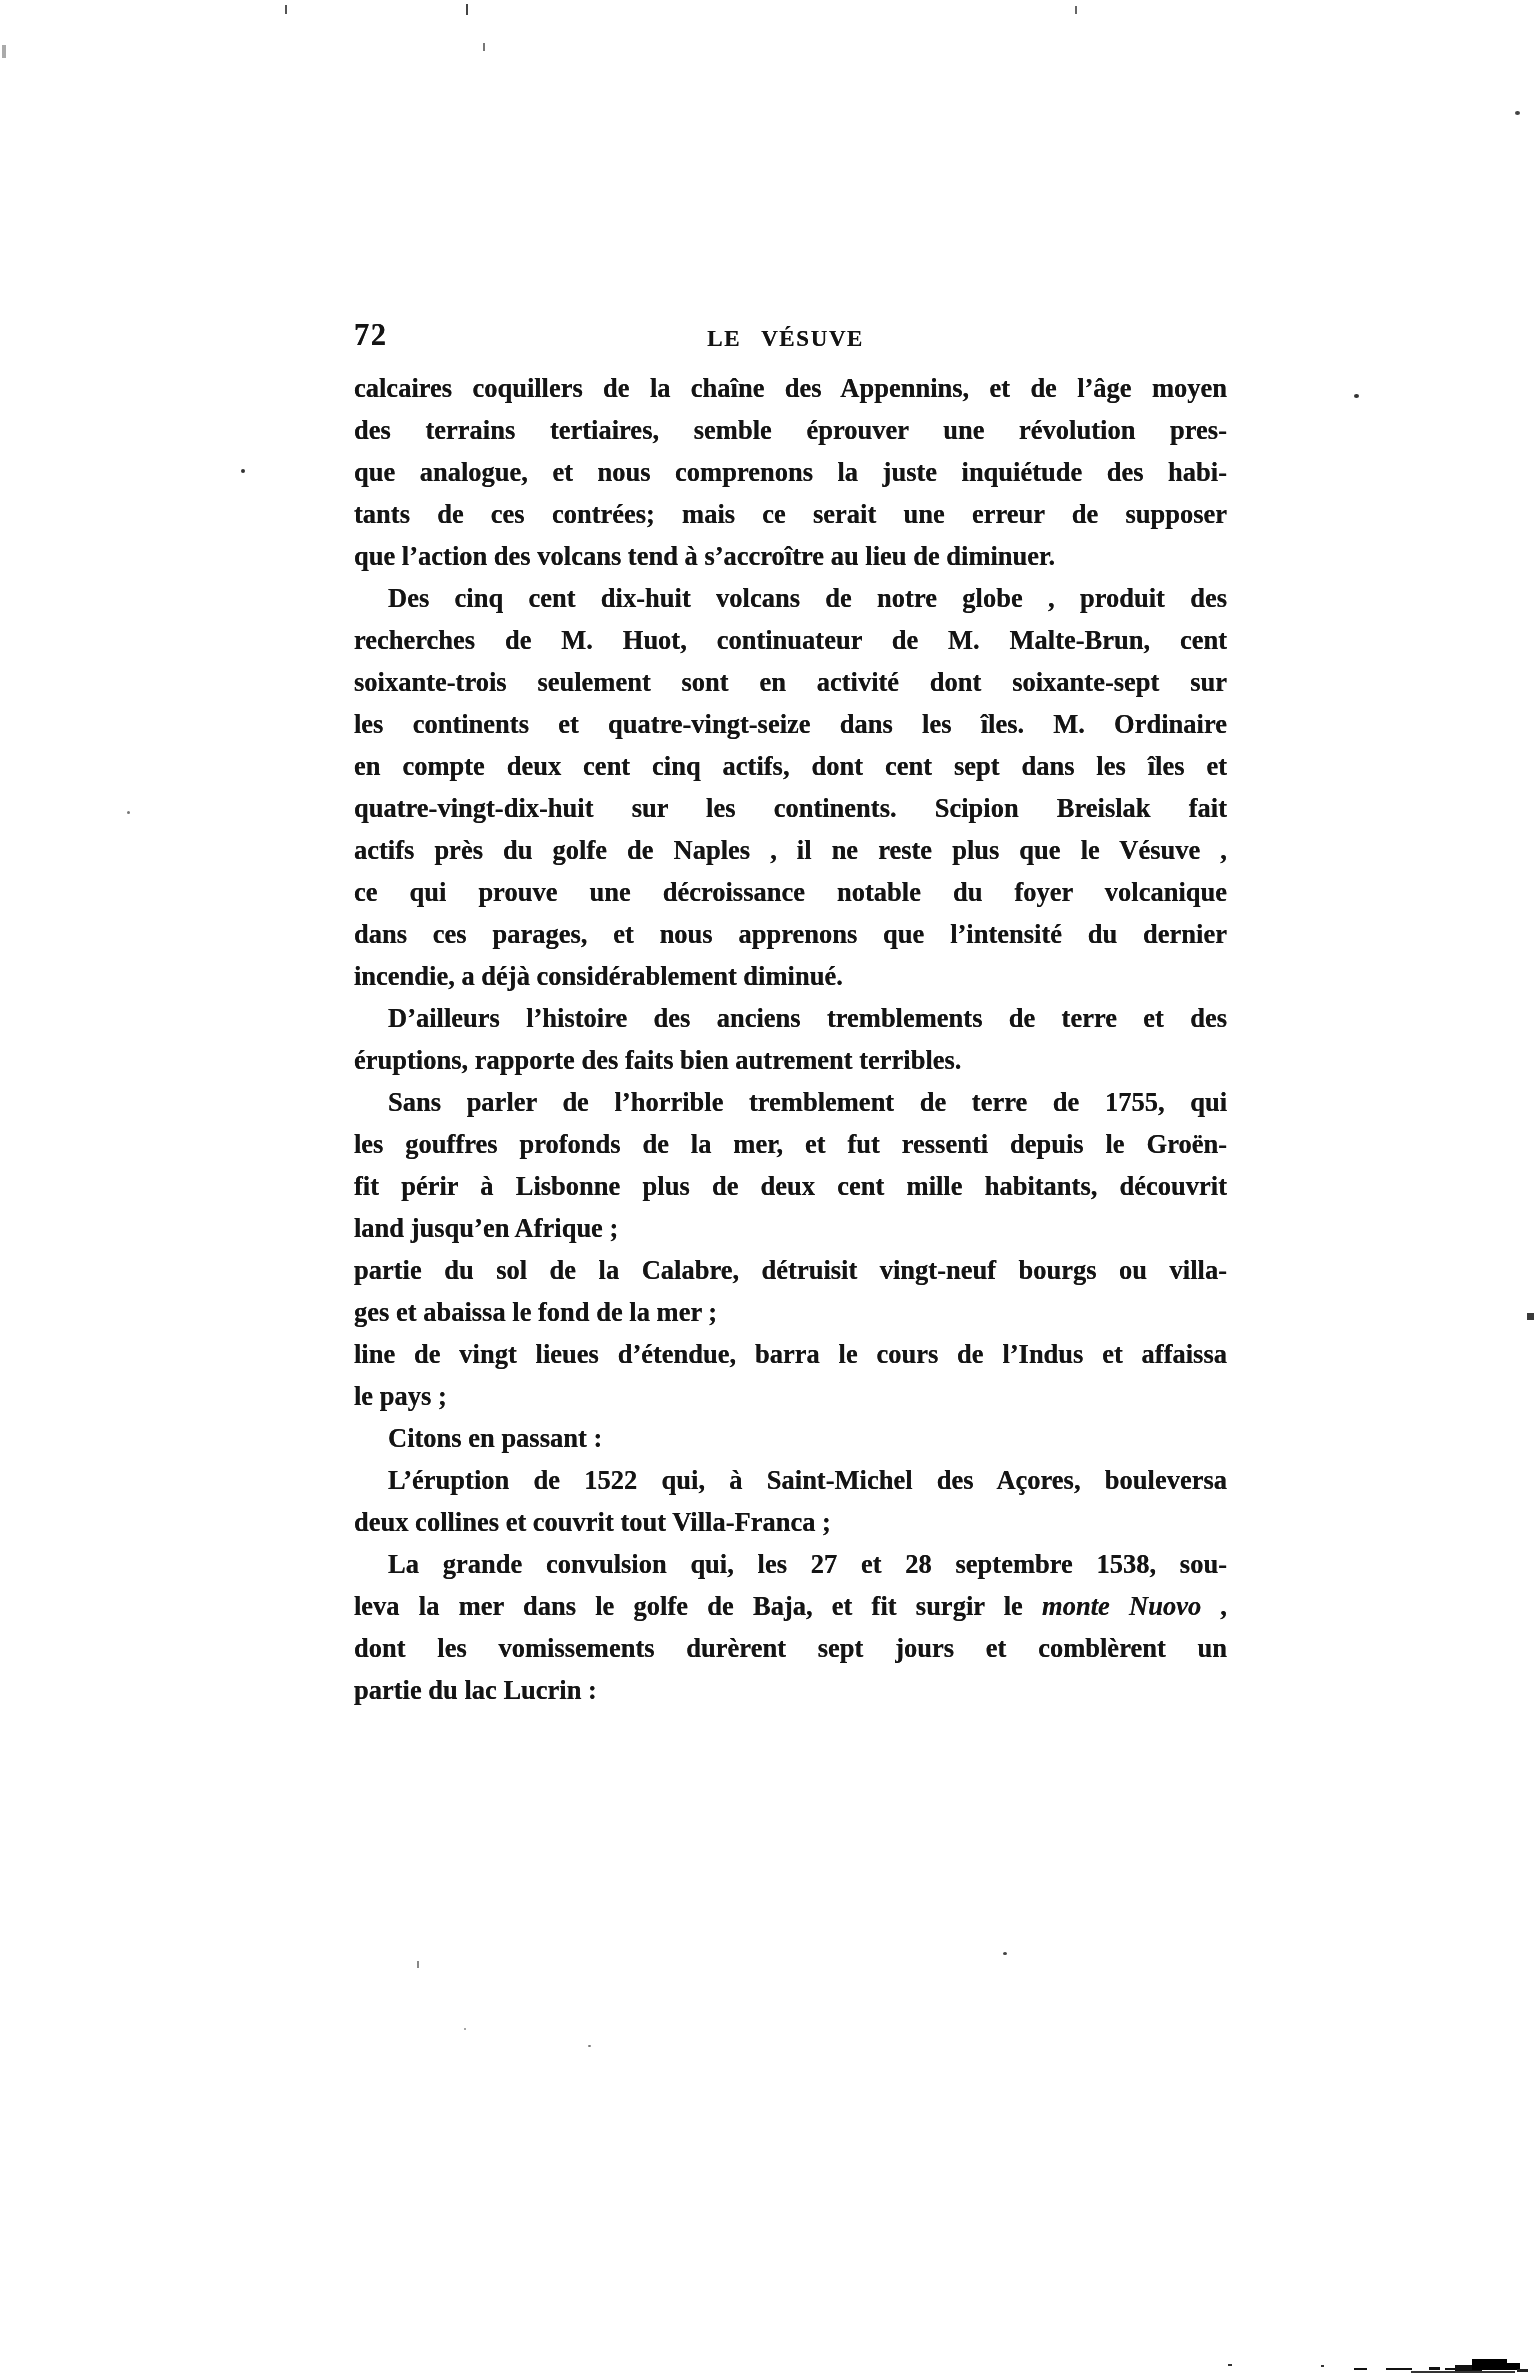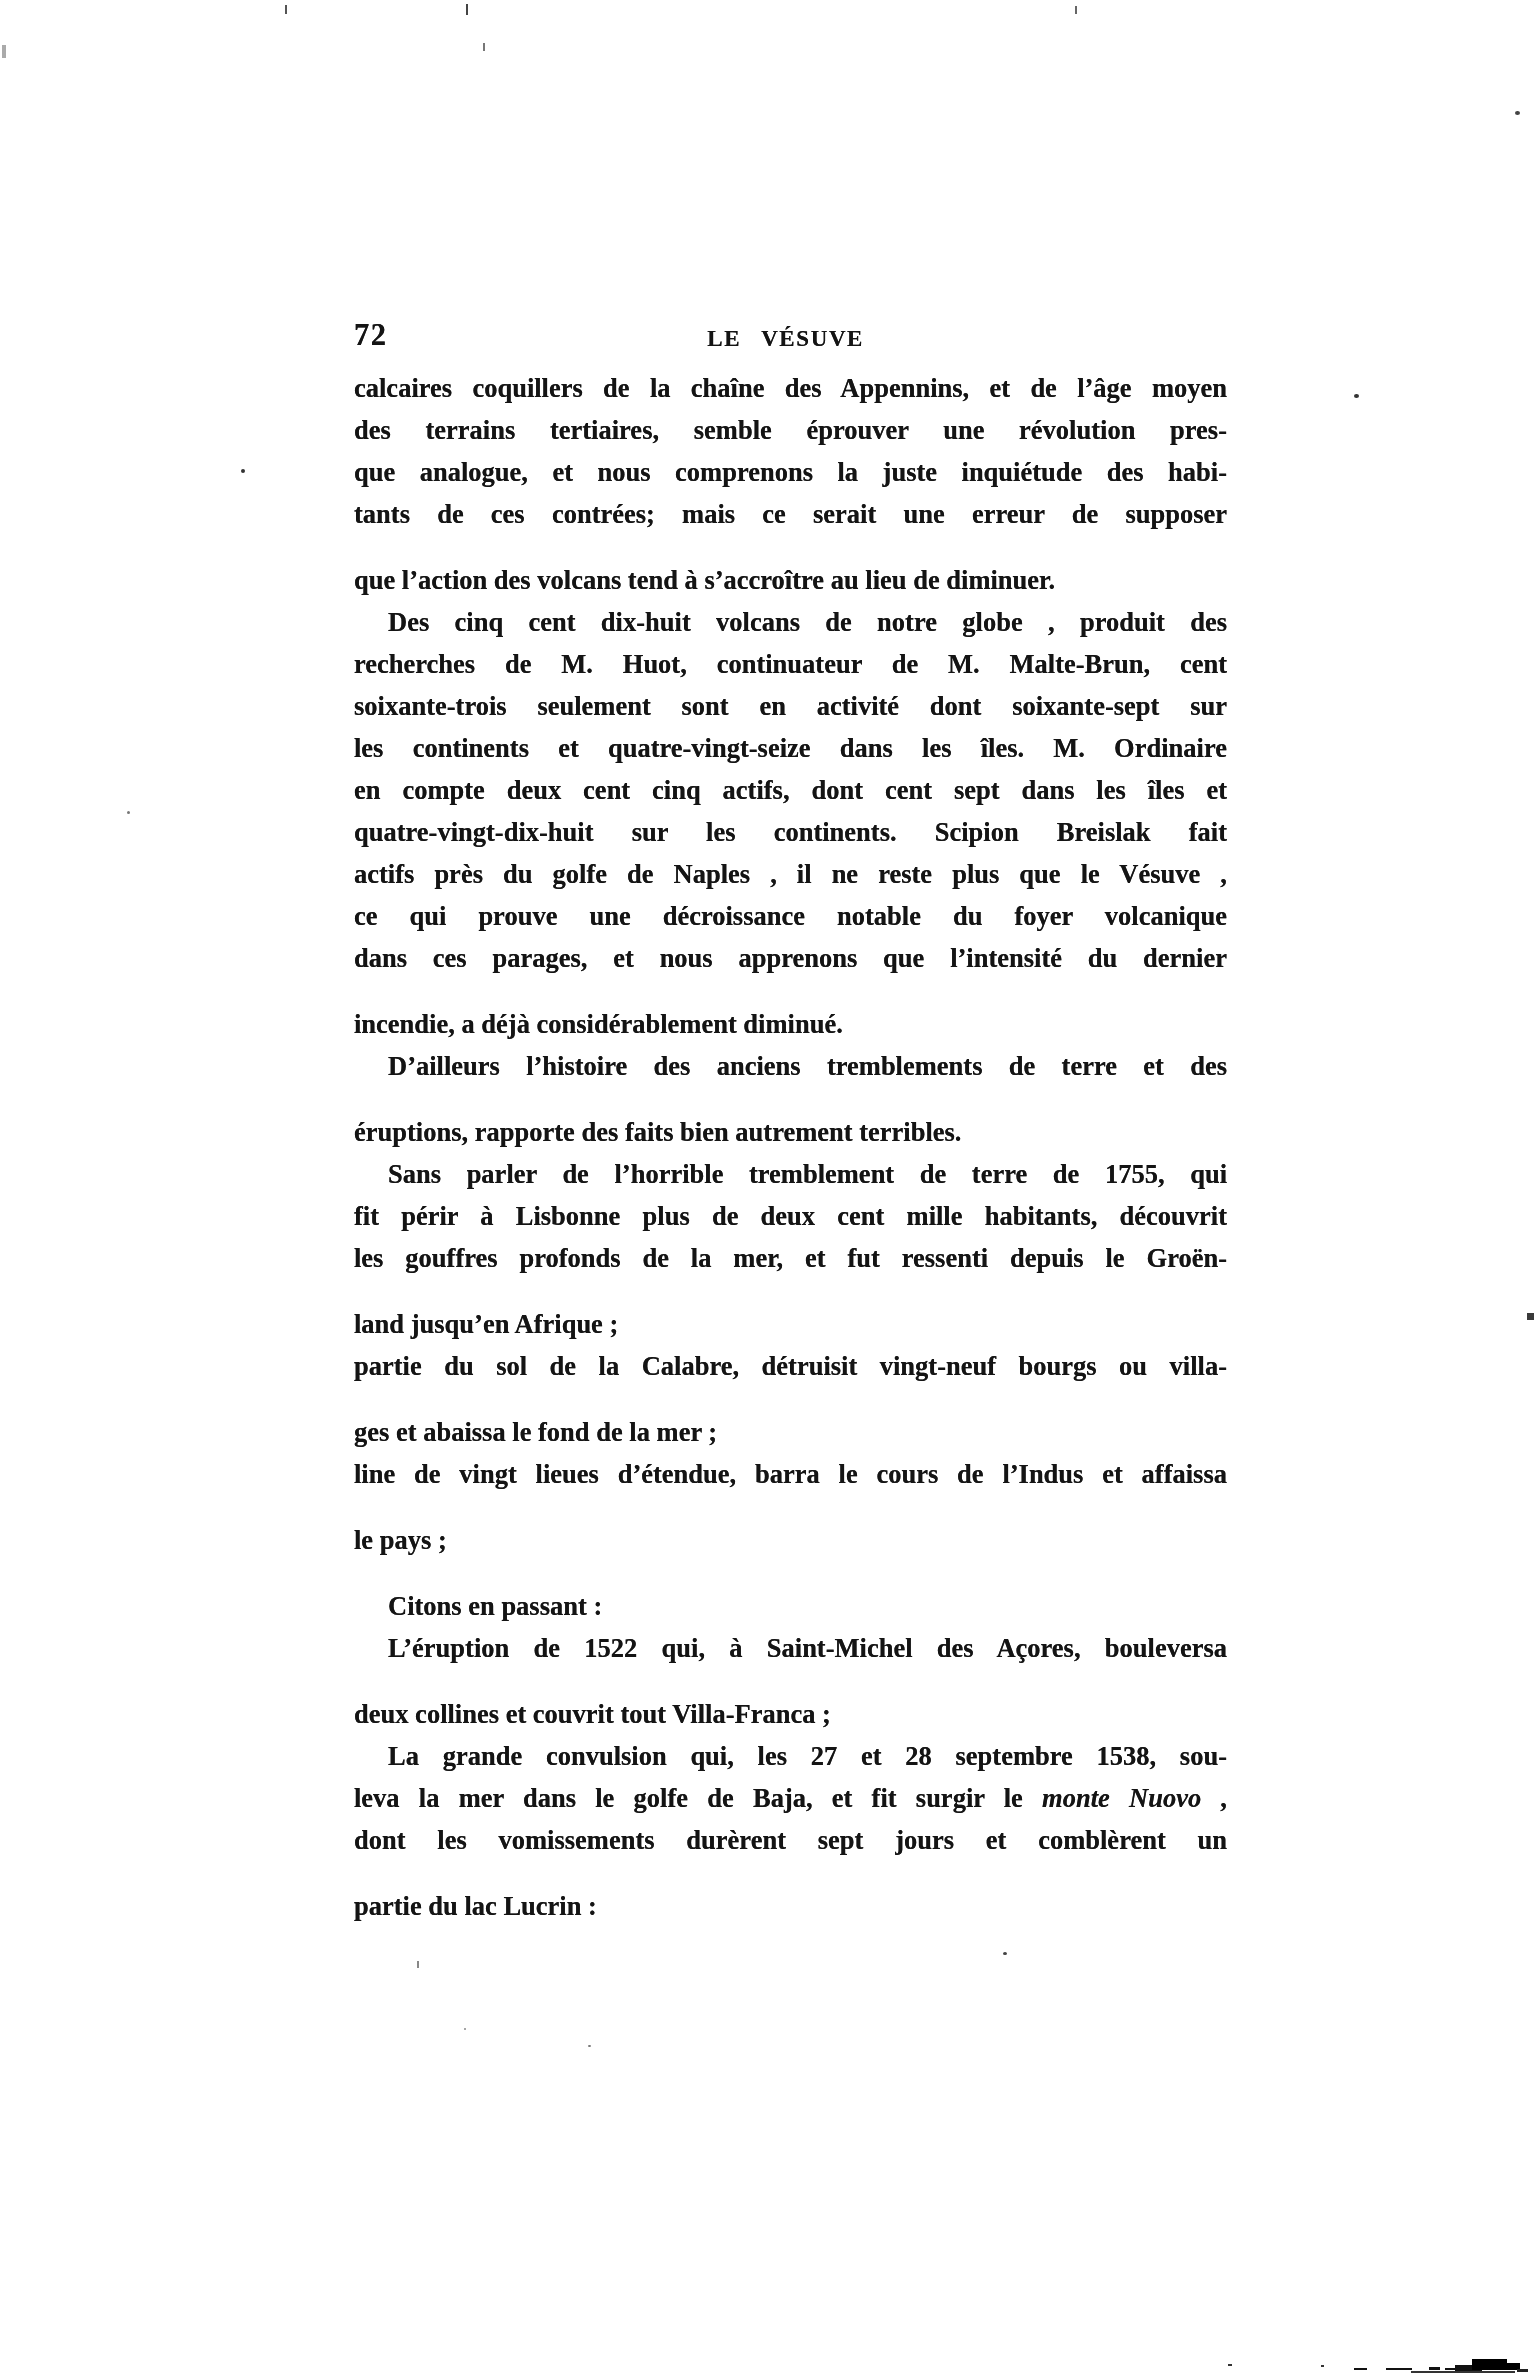--- a/index.html
+++ b/index.html
@@ -35,21 +35,21 @@
     font-size:26.5px;line-height:42px;font-weight:bold;
     color:var(--ink,#141414);
     text-shadow:0 0 0.4px rgba(10,10,10,.75);
   }
   .para{margin:0;padding:0;}
   .line{
     text-align:justify;
     text-align-last:justify;
     white-space:normal;
   }
-  .line.last{text-align-last:auto;margin-top:24px;}
+  .line.last{text-align-last:auto;}
   .line.indent{padding-left:34px;}
   .line em{font-style:italic;font-weight:bold;}
   .artifact{position:absolute;}
 </style>
 </head>
 <body style="--ink: #141414; background: rgb(255, 255, 255);">
 
 <div class="page">
 
   <div class="pagenum">72</div>
@@ -75,22 +75,22 @@
         <div class="line">ce qui prouve une décroissance notable du foyer volcanique</div>
         <div class="line">dans ces parages, et nous apprenons que l’intensité du dernier</div>
         <div class="line last">incendie, a déjà considérablement diminué.</div>
       </div>
       <div class="para">
         <div class="line indent">D’ailleurs l’histoire des anciens tremblements de terre et des</div>
         <div class="line last">éruptions, rapporte des faits bien autrement terribles.</div>
       </div>
       <div class="para">
         <div class="line indent">Sans parler de l’horrible tremblement de terre de 1755, qui</div>
+        <div class="line">les gouffres profonds de la mer, et fut ressenti depuis le Groën-</div>
         <div class="line">fit périr à Lisbonne plus de deux cent mille habitants, découvrit</div>
-        <div class="line">les gouffres profonds de la mer, et fut ressenti depuis le Groën-</div>
         <div class="line last">land jusqu’en Afrique ;</div>
       </div>
       <div class="para">
         <div class="line">partie du sol de la Calabre, détruisit vingt-neuf bourgs ou villa-</div>
         <div class="line last">ges et abaissa le fond de la mer ;</div>
       </div>
       <div class="para">
         <div class="line">line de vingt lieues d’étendue, barra le cours de l’Indus et affaissa</div>
         <div class="line last">le pays ;</div>
       </div>

